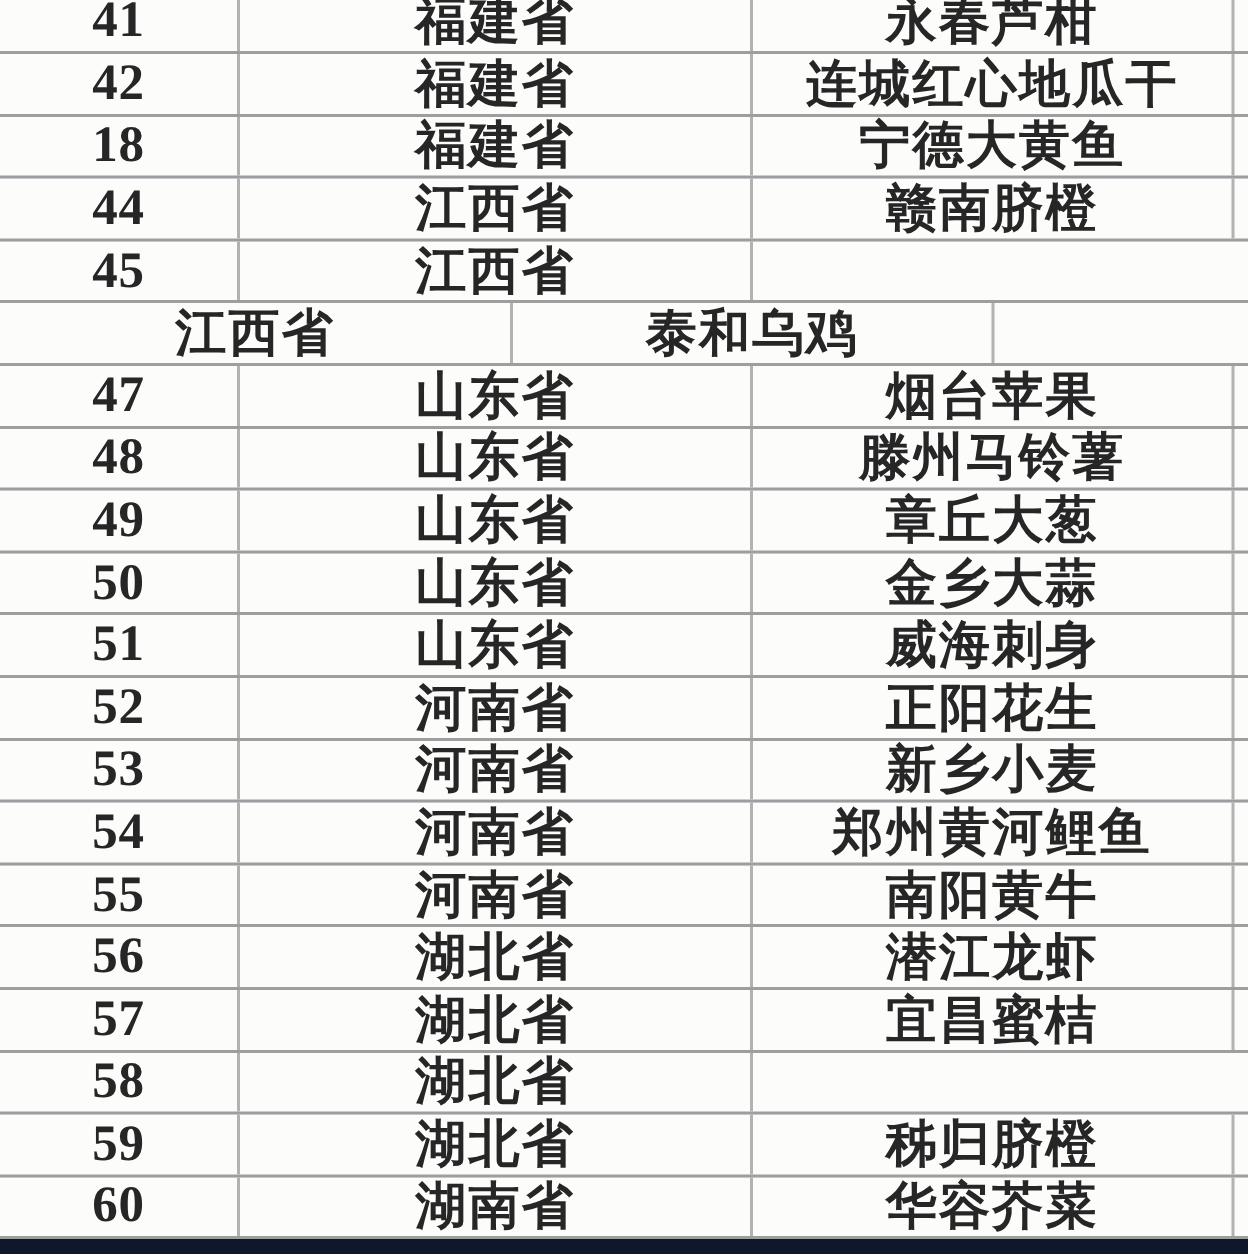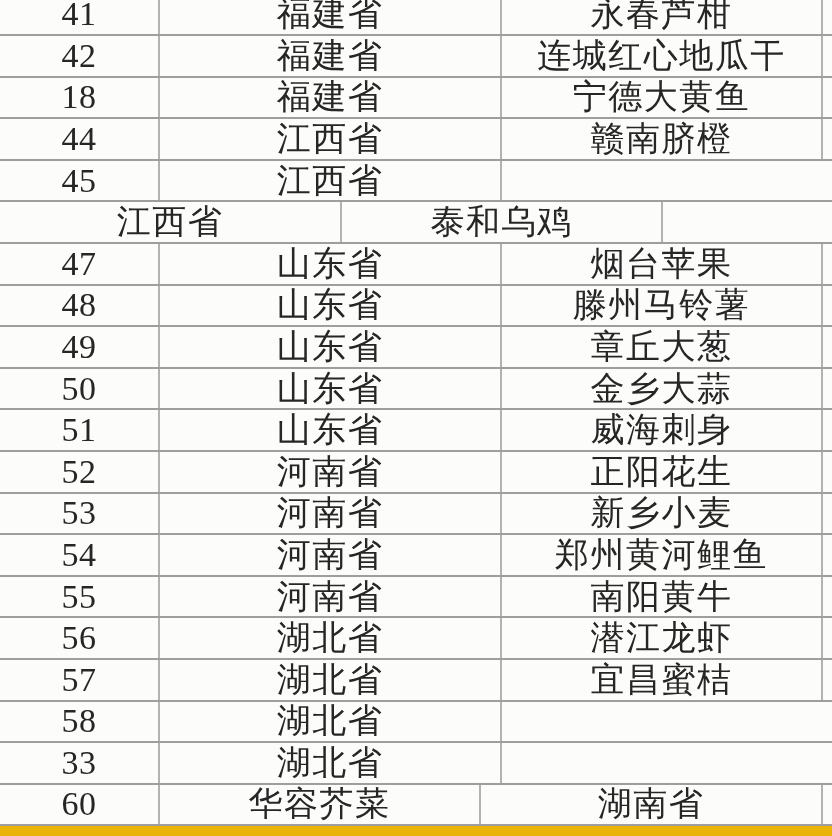--- a/index.html
+++ b/index.html
@@ -5,21 +5,22 @@
   html, body {
     margin: 0;
     padding: 0;
     background: #fcfcfb;
   }
   .viewport {
     position: relative;
     width: 832px;
     height: 836px;
     overflow: hidden;
-    background: #eab308;
+    background: #0f172a;
+    font-weight: bold;
   }
   .grid {
     position: absolute;
     top: -5.6px;
     left: 0;
     width: 832px;
   }
   .row {
     display: flex;
     height: 41.6px;
@@ -180,26 +181,27 @@
       <div class="cell c-sliver"></div>
     </div>
 
     <div class="row">
       <div class="cell c-no">58</div>
       <div class="cell c-prov">湖北省</div>
       <div class="cell c-sliver"></div>
     </div>
 
     <div class="row">
-      <div class="cell c-no">33</div>
-      <div class="cell c-prov">湖北省</div>
+      <div class="cell c-no">59</div>
+      <div class="cell c-prov">湖北省</div>
+      <div class="cell c-prod">秭归脐橙</div>
       <div class="cell c-sliver"></div>
     </div>
 
     <div class="row">
       <div class="cell c-no">60</div>
+      <div class="cell c-prov">湖南省</div>
       <div class="cell c-prod">华容芥菜</div>
-      <div class="cell c-prov">湖南省</div>
       <div class="cell c-sliver"></div>
     </div>
 
   </div>
 </div>
 
 </body></html>

